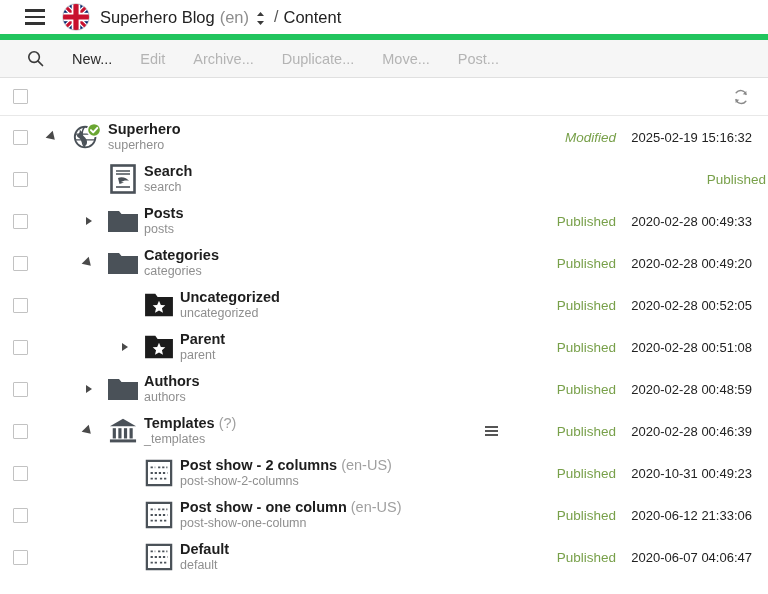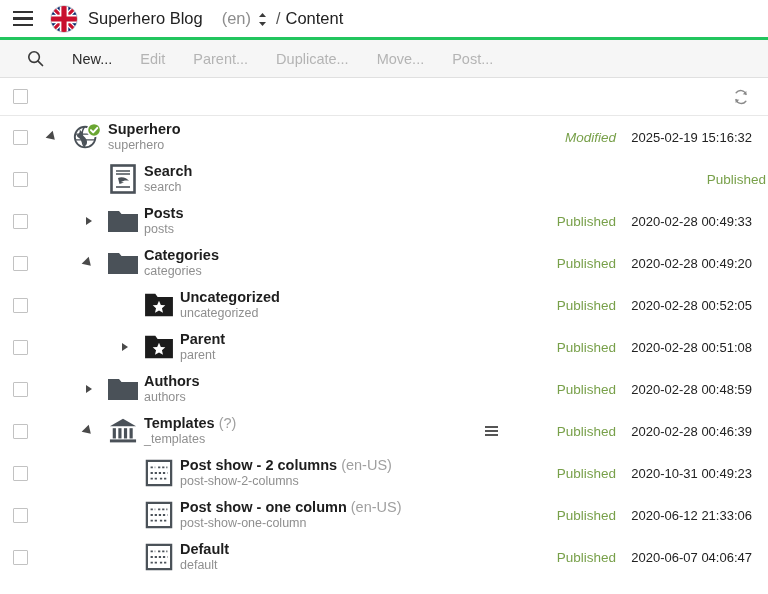--- a/index.html
+++ b/index.html
@@ -10,22 +10,22 @@
     -webkit-font-smoothing: antialiased;
     overflow: hidden;
   }
 
   
   .header {
     height: 40px;
     background: #ffffff;
     display: flex;
     align-items: center;
-    padding: 0 0 0 10px;
-    border-bottom: 3px solid #22c55e;
+    padding: 0 0 0 22px;
+    border-bottom: 6px solid #22c55e;
   }
   .hamburger {
     width: 26px; height: 26px;
     display: flex; flex-direction: column;
     justify-content: center; align-items: center;
     gap: 4px;
     cursor: pointer;
     margin-right: 14px;
   }
   .hamburger span {
@@ -193,21 +193,21 @@
     <svg width="26" height="26" viewBox="0 0 60 60">
       <rect width="60" height="60" fill="#012169"></rect>
       <path d="M0,0 L60,60 M60,0 L0,60" stroke="#FFFFFF" stroke-width="13"></path>
       <path d="M0,0 L60,60 M60,0 L0,60" stroke="#C8102E" stroke-width="7"></path>
       <path d="M30,0 V60 M0,30 H60" stroke="#FFFFFF" stroke-width="20"></path>
       <path d="M30,0 V60 M0,30 H60" stroke="#C8102E" stroke-width="12"></path>
     </svg>
   </div>
 
   <span class="sitetitle">Superhero Blog</span>
-  <span class="sitetitle sitelang" style="margin-left:19px;">(en)</span>
+  <span class="sitetitle sitelang" style="margin-left:5px;">(en)</span>
 
   <span class="langsel">
     <svg width="11" height="15" viewBox="0 0 11 15">
       <path d="M5.5 1 L9 5 L2 5 Z" fill="#3a3a3a"></path>
       <path d="M5.5 14 L9 10 L2 10 Z" fill="#3a3a3a"></path>
     </svg>
   </span>
 
   <span class="sep">/</span>
   <span class="crumb">Content</span>
@@ -215,21 +215,21 @@
 
 <div class="toolbar">
   <div class="tb-search">
     <svg width="17" height="17" viewBox="0 0 18 18">
       <circle cx="7.5" cy="7.5" r="5.6" fill="none" stroke="#3a3a3a" stroke-width="1.7"></circle>
       <path d="M11.7 11.7 L16.4 16.4" stroke="#3a3a3a" stroke-width="1.8" stroke-linecap="round"></path>
     </svg>
   </div>
   <div class="tb-btn enabled">New...</div>
   <div class="tb-btn">Edit</div>
-  <div class="tb-btn">Parent...</div>
+  <div class="tb-btn">Archive...</div>
   <div class="tb-btn">Duplicate...</div>
   <div class="tb-btn">Move...</div>
   <div class="tb-btn">Post...</div>
 </div>
 
 <div class="selectall-row">
   <div class="cb-cell">
     <div class="cb"></div>
   </div>
   <div class="refresh-cell">

